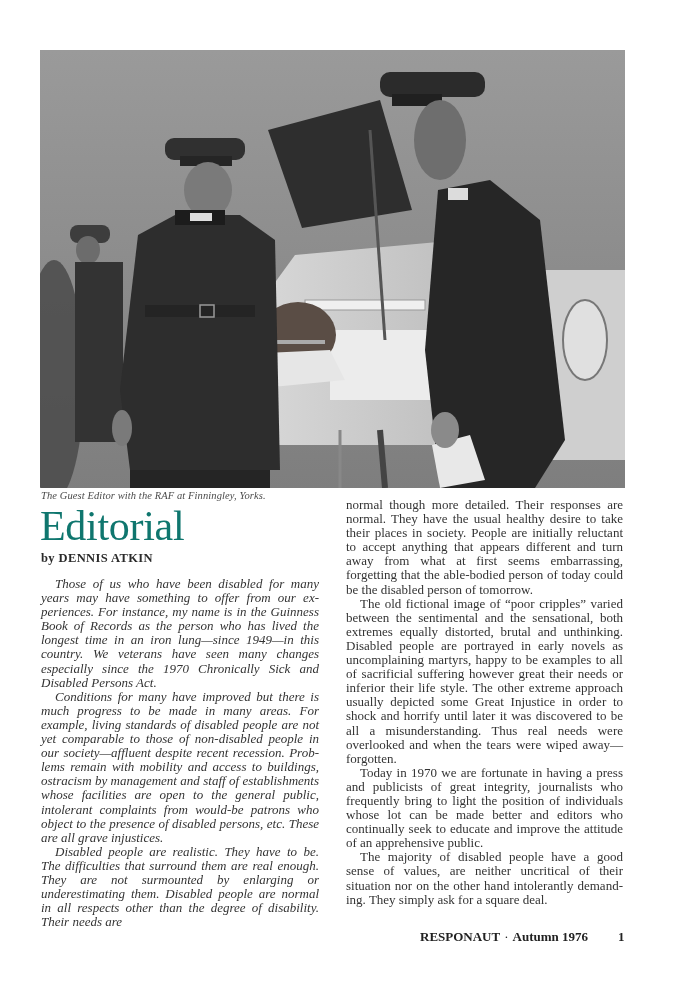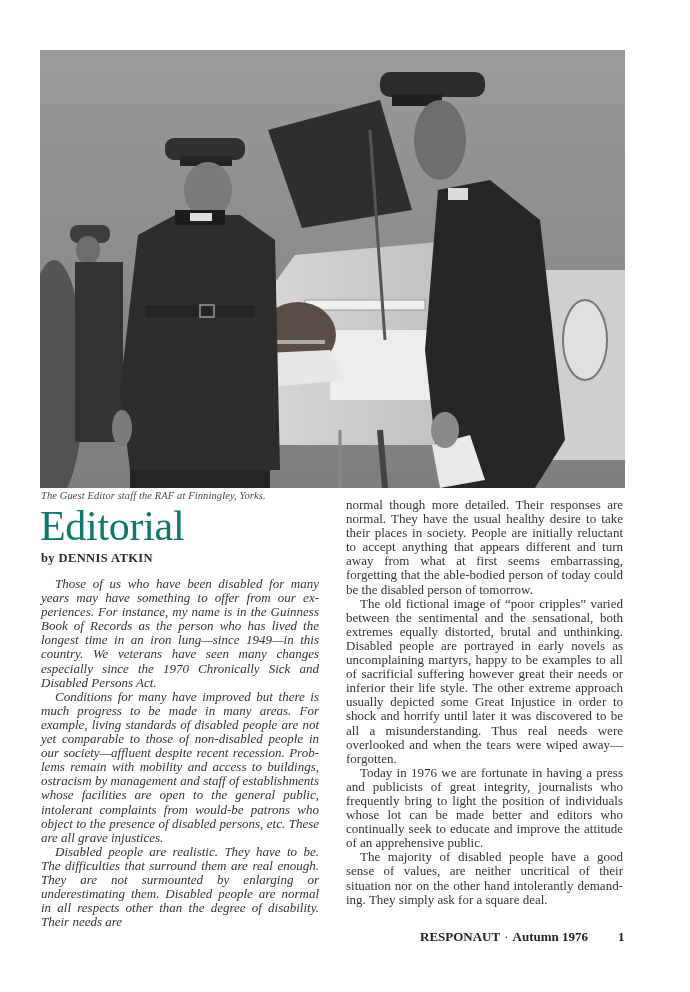--- a/index.html
+++ b/index.html
@@ -85,34 +85,34 @@
     <rect x="340" y="22" width="105" height="25" rx="10" fill="#2b2b2b"></rect>
     <rect x="352" y="44" width="50" height="12" fill="#202020"></rect>
     <ellipse cx="400" cy="90" rx="26" ry="40" fill="#6e6e6e"></ellipse>
     <polygon points="398,140 450,130 500,170 525,390 495,438 400,438 385,300" fill="#262626"></polygon>
     <rect x="408" y="138" width="20" height="12" fill="#dcdcdc"></rect>
     <polygon points="392,395 430,385 445,430 400,438" fill="#e8e8e8"></polygon>
     <ellipse cx="405" cy="380" rx="14" ry="18" fill="#8a8a8a"></ellipse>
   </svg>
 </div>
 
-<div class="caption">The Guest Editor staff the RAF at Finningley, Yorks.</div>
+<div class="caption">The Guest Editor with the RAF at Finningley, Yorks.</div>
 
 <h1 class="title">Editorial</h1>
 <div class="byline">by DENNIS ATKIN</div>
 
 <div class="col col-left">
   <p>Those of us who have been disabled for many years may have something to offer from our ex­periences. For instance, my name is in the Guinness Book of Records as the person who has lived the longest time in an iron lung—since 1949—in this country. We veterans have seen many changes especially since the 1970 Chronically Sick and Disabled Persons Act.</p>
   <p>Conditions for many have improved but there is much progress to be made in many areas. For example, living standards of disabled people are not yet comparable to those of non-disabled people in our society—affluent despite recent recession. Prob­lems remain with mobility and access to buildings, ostracism by management and staff of establishments whose facilities are open to the general public, intolerant complaints from would-be patrons who object to the presence of disabled persons, etc. These are all grave injustices.</p>
   <p>Disabled people are realistic. They have to be. The difficulties that surround them are real enough. They are not surmounted by enlarging or underestimating them. Disabled people are normal in all respects other than the degree of disability. Their needs are</p>
 </div>
 
 <div class="col col-right">
   <p class="cont">normal though more detailed. Their responses are normal. They have the usual healthy desire to take their places in society. People are initially reluctant to accept anything that appears different and turn away from what at first seems embarrassing, forgetting that the able-bodied person of today could be the disabled person of tomorrow.</p>
   <p>The old fictional image of “poor cripples” varied between the sentimental and the sensational, both extremes equally distorted, brutal and unthinking. Disabled people are portrayed in early novels as uncomplaining martyrs, happy to be examples to all of sacrificial suffering however great their needs or inferior their life style. The other extreme approach usually depicted some Great Injustice in order to shock and horrify until later it was discovered to be all a misunderstanding. Thus real needs were overlooked and when the tears were wiped away— forgotten.</p>
-  <p>Today in 1976 we are fortunate in having a press and publicists of great integrity, journalists who frequently bring to light the position of individuals whose lot can be made better and editors who continually seek to educate and improve the attitude of an apprehensive public.</p>
+  <p>Today in 1970 we are fortunate in having a press and publicists of great integrity, journalists who frequently bring to light the position of individuals whose lot can be made better and editors who continually seek to educate and improve the attitude of an apprehensive public.</p>
   <p>The majority of disabled people have a good sense of values, are neither uncritical of their situation nor on the other hand intolerantly demand­ing. They simply ask for a square deal.</p>
 </div>
 
 <div class="footer">
   <span>RESPONAUT</span><span class="sep">·</span><span>Autumn 1976</span>
   <span class="page-num">1</span>
 </div>
 
 </body></html>

